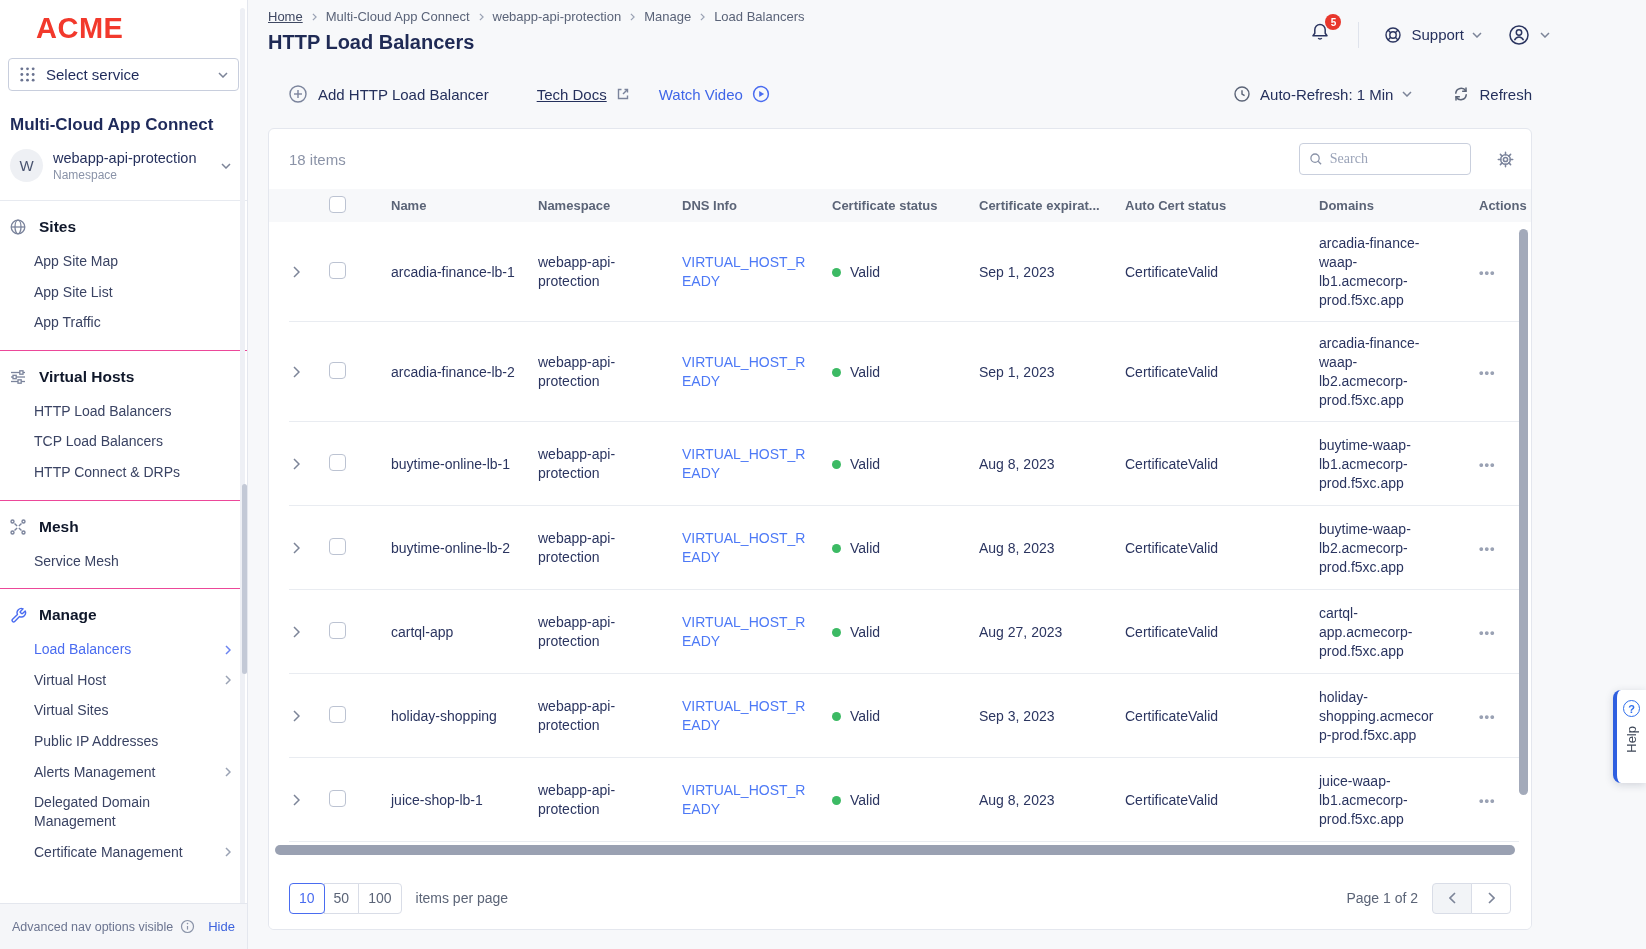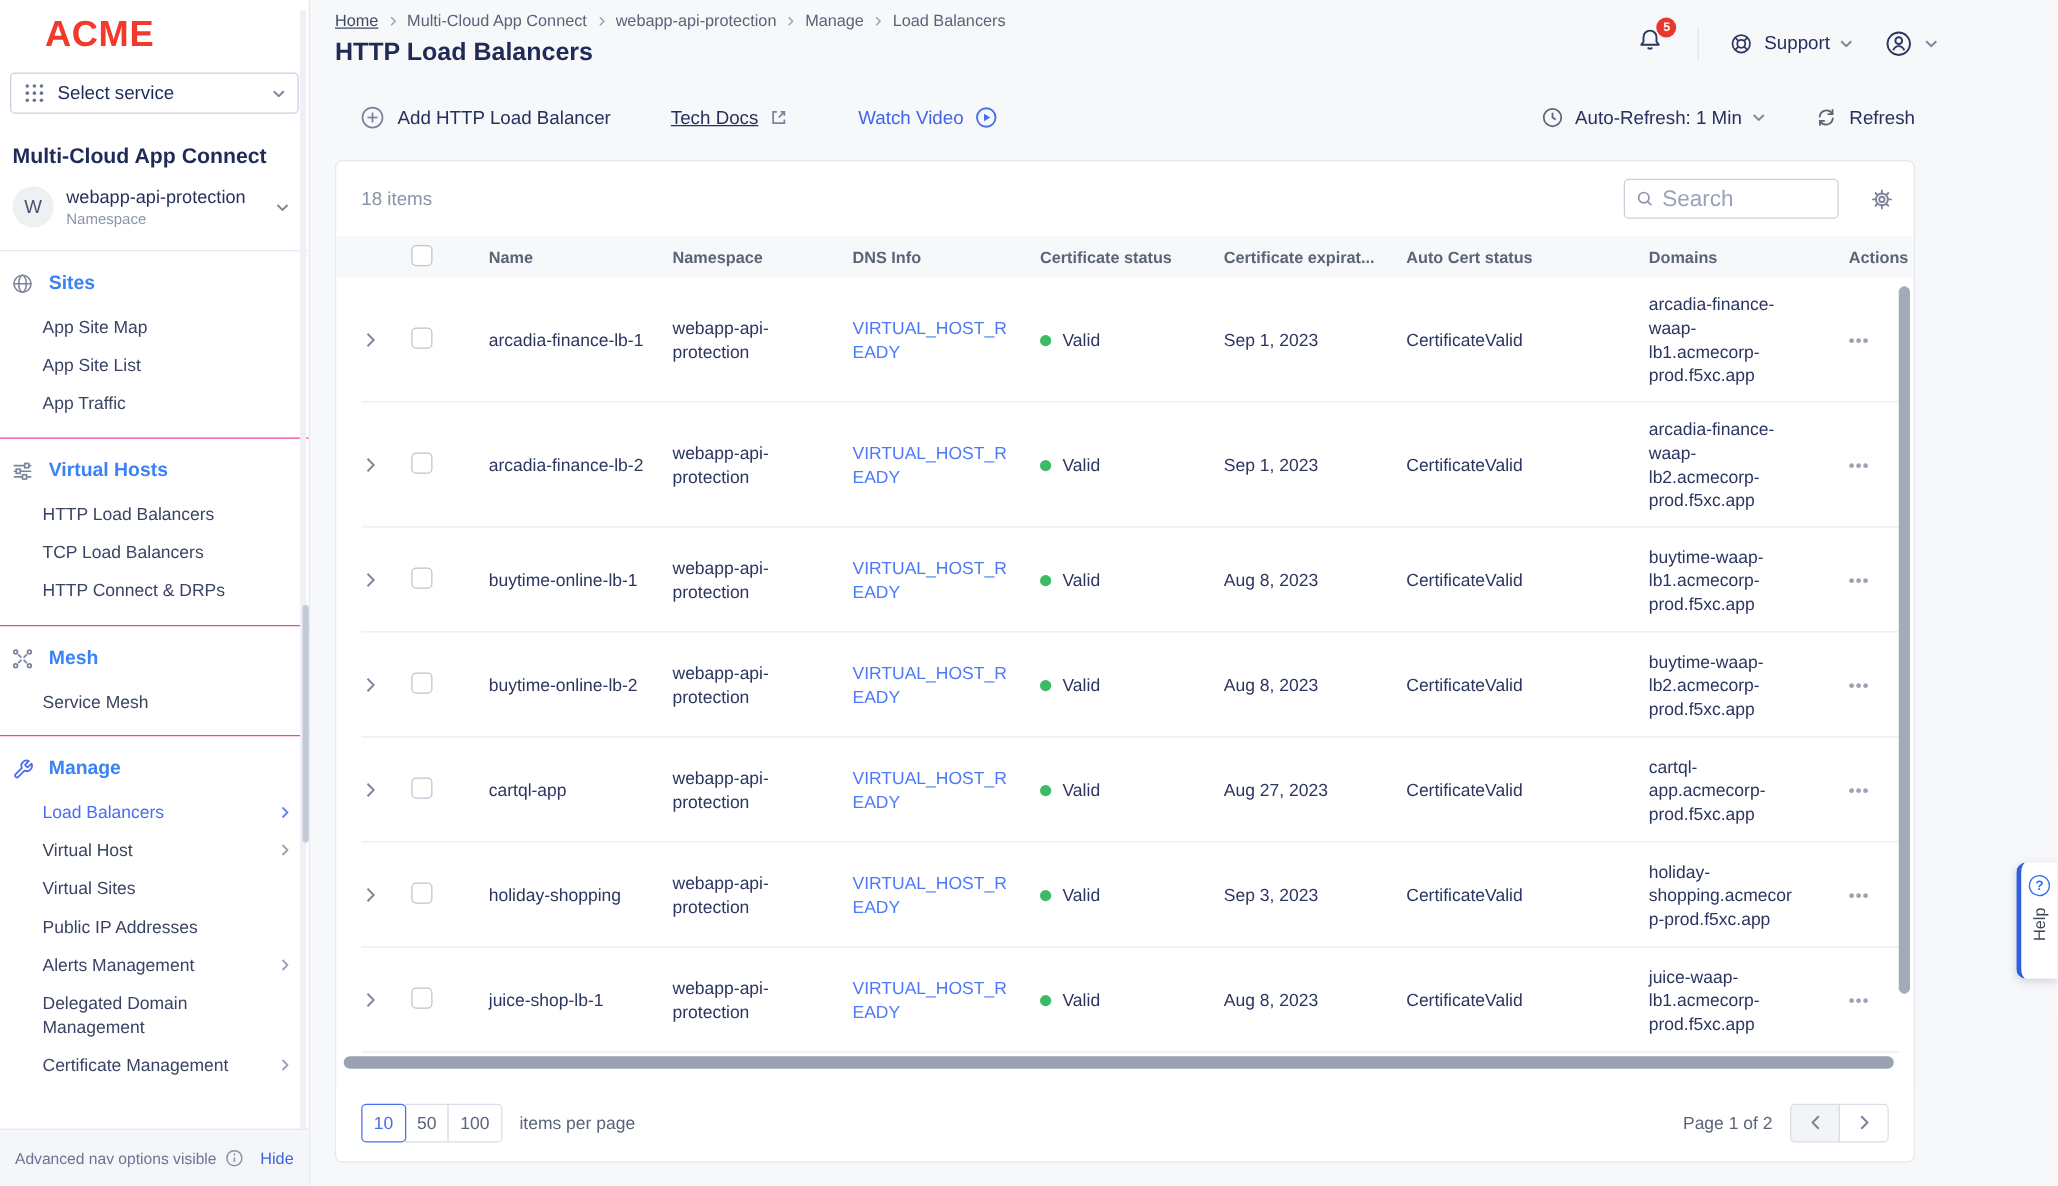--- a/index.html
+++ b/index.html
@@ -18,21 +18,21 @@
   .ns { margin: 14px 8px 13px 10px; display: flex; align-items: center; gap: 10px; cursor: pointer; }
   .ns-avatar { width: 33px; height: 33px; border-radius: 50%; background: #eef0f4; color: #4a5470;
                display: flex; align-items: center; justify-content: center; font-size: 15px; flex: none; }
   .ns-meta { flex: 1; display: flex; flex-direction: column; gap: 2px; }
   .ns-name { font-size: 14.5px; color: #25305c; }
   .ns-type { font-size: 12px; color: #8a93a8; }
   .ns > svg { margin-right: 8px; }
   .nav { position: absolute; top: 200px; left: 0; right: 0; bottom: 46px; border-top: 1px solid #e7eaf0; overflow: hidden; }
   .sec { padding: 15px 0 12px; }
   .sec + .sec { border-top: 1px solid #ec4899; }
-  .sec-h { display: flex; align-items: center; gap: 11px; padding: 2px 8px 10px; font-size: 15.5px; font-weight: 700; color: #3b82f6; }
+  .sec-h { display: flex; align-items: center; gap: 11px; padding: 2px 8px 10px; font-size: 15.5px; font-weight: 700; color: #0f172a; }
   .sec-h .ic { width: 20px; display: flex; justify-content: center; }
   .itm { display: flex; align-items: center; justify-content: space-between; padding: 6px 16px 6px 34px;
          font-size: 14px; line-height: 1.33; color: #3a4363; text-decoration: none; cursor: pointer; }
   .itm.active { color: #4a6cf0; }
   .sb-track { position: absolute; top: 8px; right: 2px; bottom: 8px; width: 5px; border-radius: 3px; background: #eef0f5; }
   .sb-thumb { position: absolute; top: 484px; right: 0; width: 5px; height: 190px; border-radius: 3px; background: #c3c9d6; }
   .sb-footer { position: absolute; left: 0; right: 0; bottom: 0; height: 46px; background: #f5f6f9; border-top: 1px solid #e4e7ee;
                display: flex; align-items: center; gap: 7px; padding: 0 12px; font-size: 12.5px; color: #6b7490; }
   .hide-link { color: #3d63dd; font-size: 13px; text-decoration: none; margin-left: 6px; cursor: pointer; }
 
@@ -49,36 +49,36 @@
            color: #fff; font-size: 10px; font-weight: 700; display: flex; align-items: center; justify-content: center; padding: 0 3px; }
   .vdiv { width: 1px; height: 26px; background: #dfe3ec; }
   .support, .account { display: flex; align-items: center; gap: 8px; background: none; border: none; cursor: pointer;
                        font-family: inherit; font-size: 15px; color: #25305c; }
 
   .toolbar { display: flex; align-items: center; margin: 24px 114px 0 40px; height: 32px; }
   .tb-add { display: flex; align-items: center; gap: 10px; background: none; border: none; cursor: pointer;
             font-family: inherit; font-size: 15px; color: #25305c; }
   .tb-docs { display: flex; align-items: center; gap: 8px; margin-left: 48px; font-size: 15px; color: #25305c;
              text-decoration: underline; cursor: pointer; }
-  .tb-video { display: flex; align-items: center; gap: 9px; margin-left: 56px; font-size: 15px; color: #3f66e8;
+  .tb-video { display: flex; align-items: center; gap: 9px; margin-left: 28px; font-size: 15px; color: #3f66e8;
               text-decoration: none; cursor: pointer; }
   .tb-auto { display: flex; align-items: center; gap: 9px; margin-left: auto; background: none; border: none; cursor: pointer;
              font-family: Liberation Sans, sans-serif; font-size: 15px; color: #25305c; }
   .tb-refresh { display: flex; align-items: center; gap: 9px; margin-left: 40px; background: none; border: none; cursor: pointer;
                 font-family: inherit; font-size: 15px; color: #25305c; }
 
   
   .card { --cols: 40px 62px 147px 144px 150px 147px 146px 194px 160px 1fr;
           position: relative; width: 1264px; height: 802px; margin: 18px 0 0 20px; background: #fff;
           border: 1px solid #e4e7ee; border-radius: 6px; overflow: hidden; }
   .card-head { height: 60px; display: flex; align-items: center; padding: 0 10px 0 20px; }
   .count { color: #8b93a7; font-size: 15px; }
   .search { margin-left: auto; width: 172px; height: 32px; border: 1px solid #c9cfdd; border-radius: 4px;
             display: flex; align-items: center; gap: 7px; padding: 0 9px; background: #fff; }
-  .search input { border: none; outline: none; width: 100%; font-family: Liberation Sans, sans-serif; font-size: 18px; color: #0f172a; background: transparent; }
+  .search input { border: none; outline: none; width: 100%; font-family: Liberation Serif, serif; font-size: 14px; color: #0f172a; background: transparent; }
   .search input::placeholder { color: #9aa3b8; }
   .gear { margin-left: 25px; margin-right: 6px; background: none; border: none; cursor: pointer; display: flex; }
   .thead { display: grid; grid-template-columns: var(--cols); height: 33px; align-items: center; background: #f7f8fa;
            padding-left: 20px; font-size: 13px; font-weight: 700; color: #5b6477; }
   .thead .th { padding-right: 12px; white-space: nowrap; overflow: hidden; }
   .tbody { height: 625px; overflow: hidden; }
   .trow { position: relative; display: grid; grid-template-columns: var(--cols); align-items: center;
           min-height: 84px; padding: 12px 0 12px 20px; font-size: 14px; color: #2b3560; }
   .trow::after { content: ""; position: absolute; left: 20px; right: 12px; bottom: 0; height: 1px; background: #e9ecf1; }
   .cell { padding-right: 18px; line-height: 1.36; }

